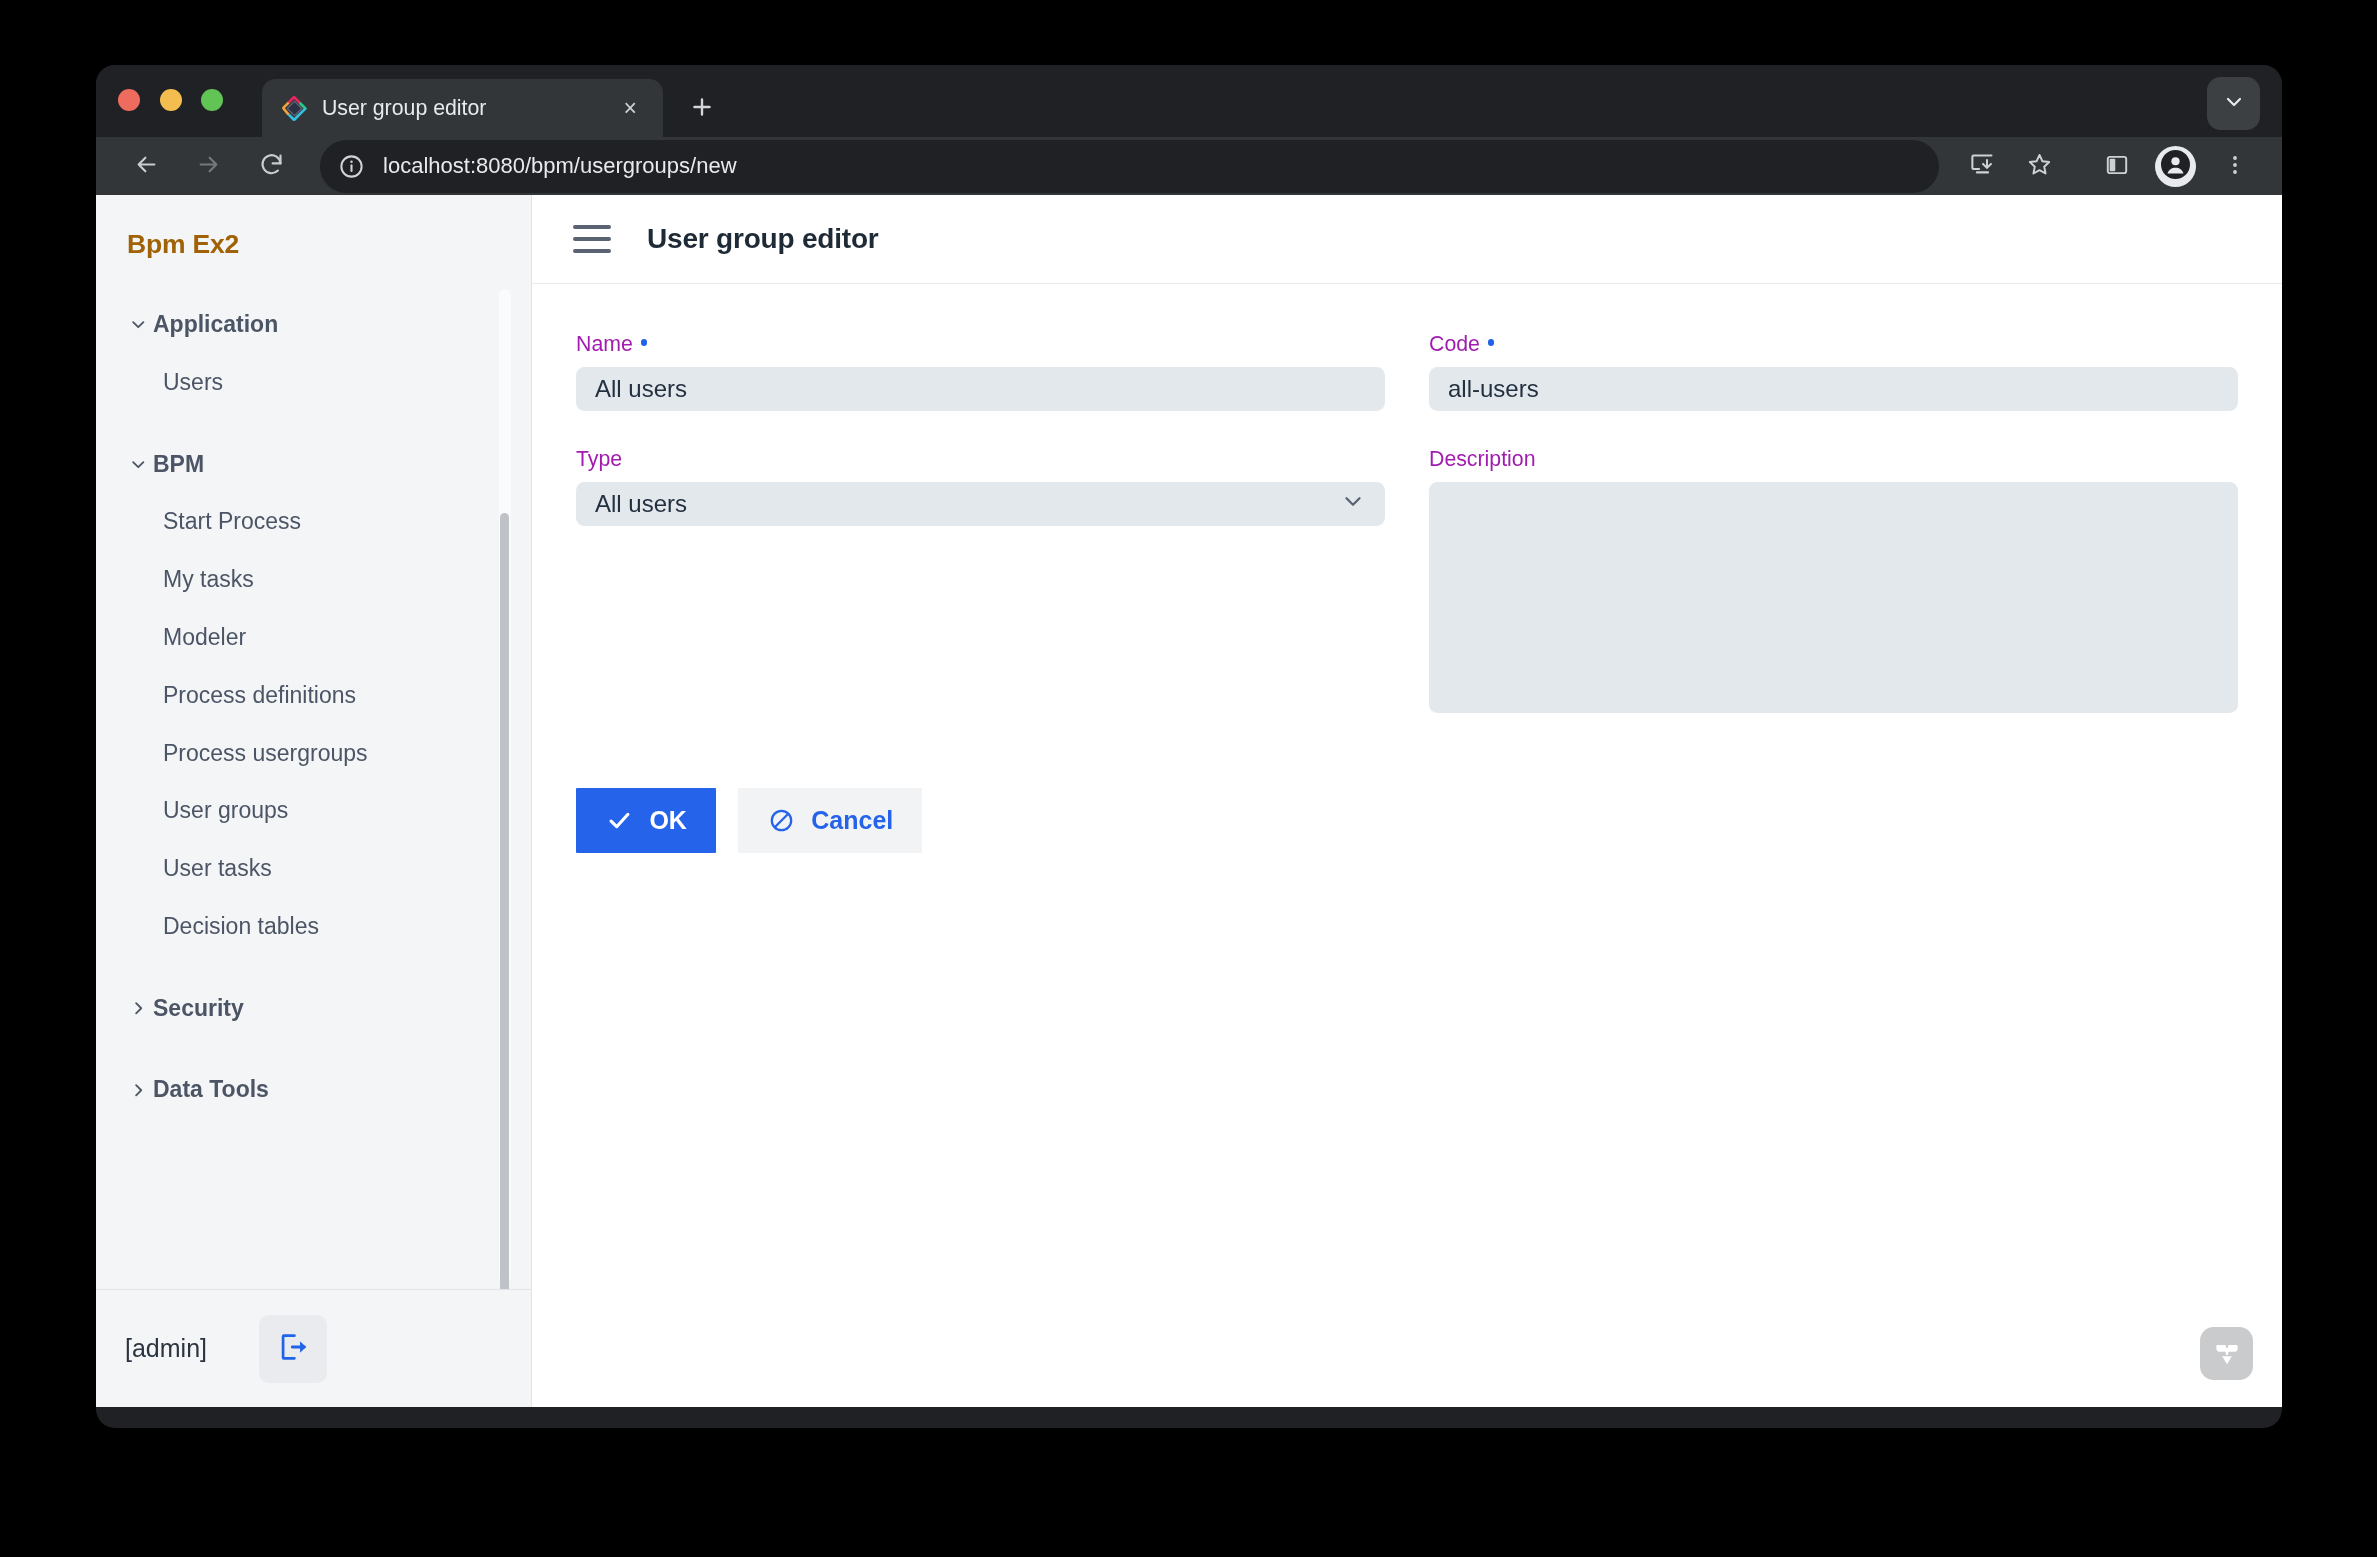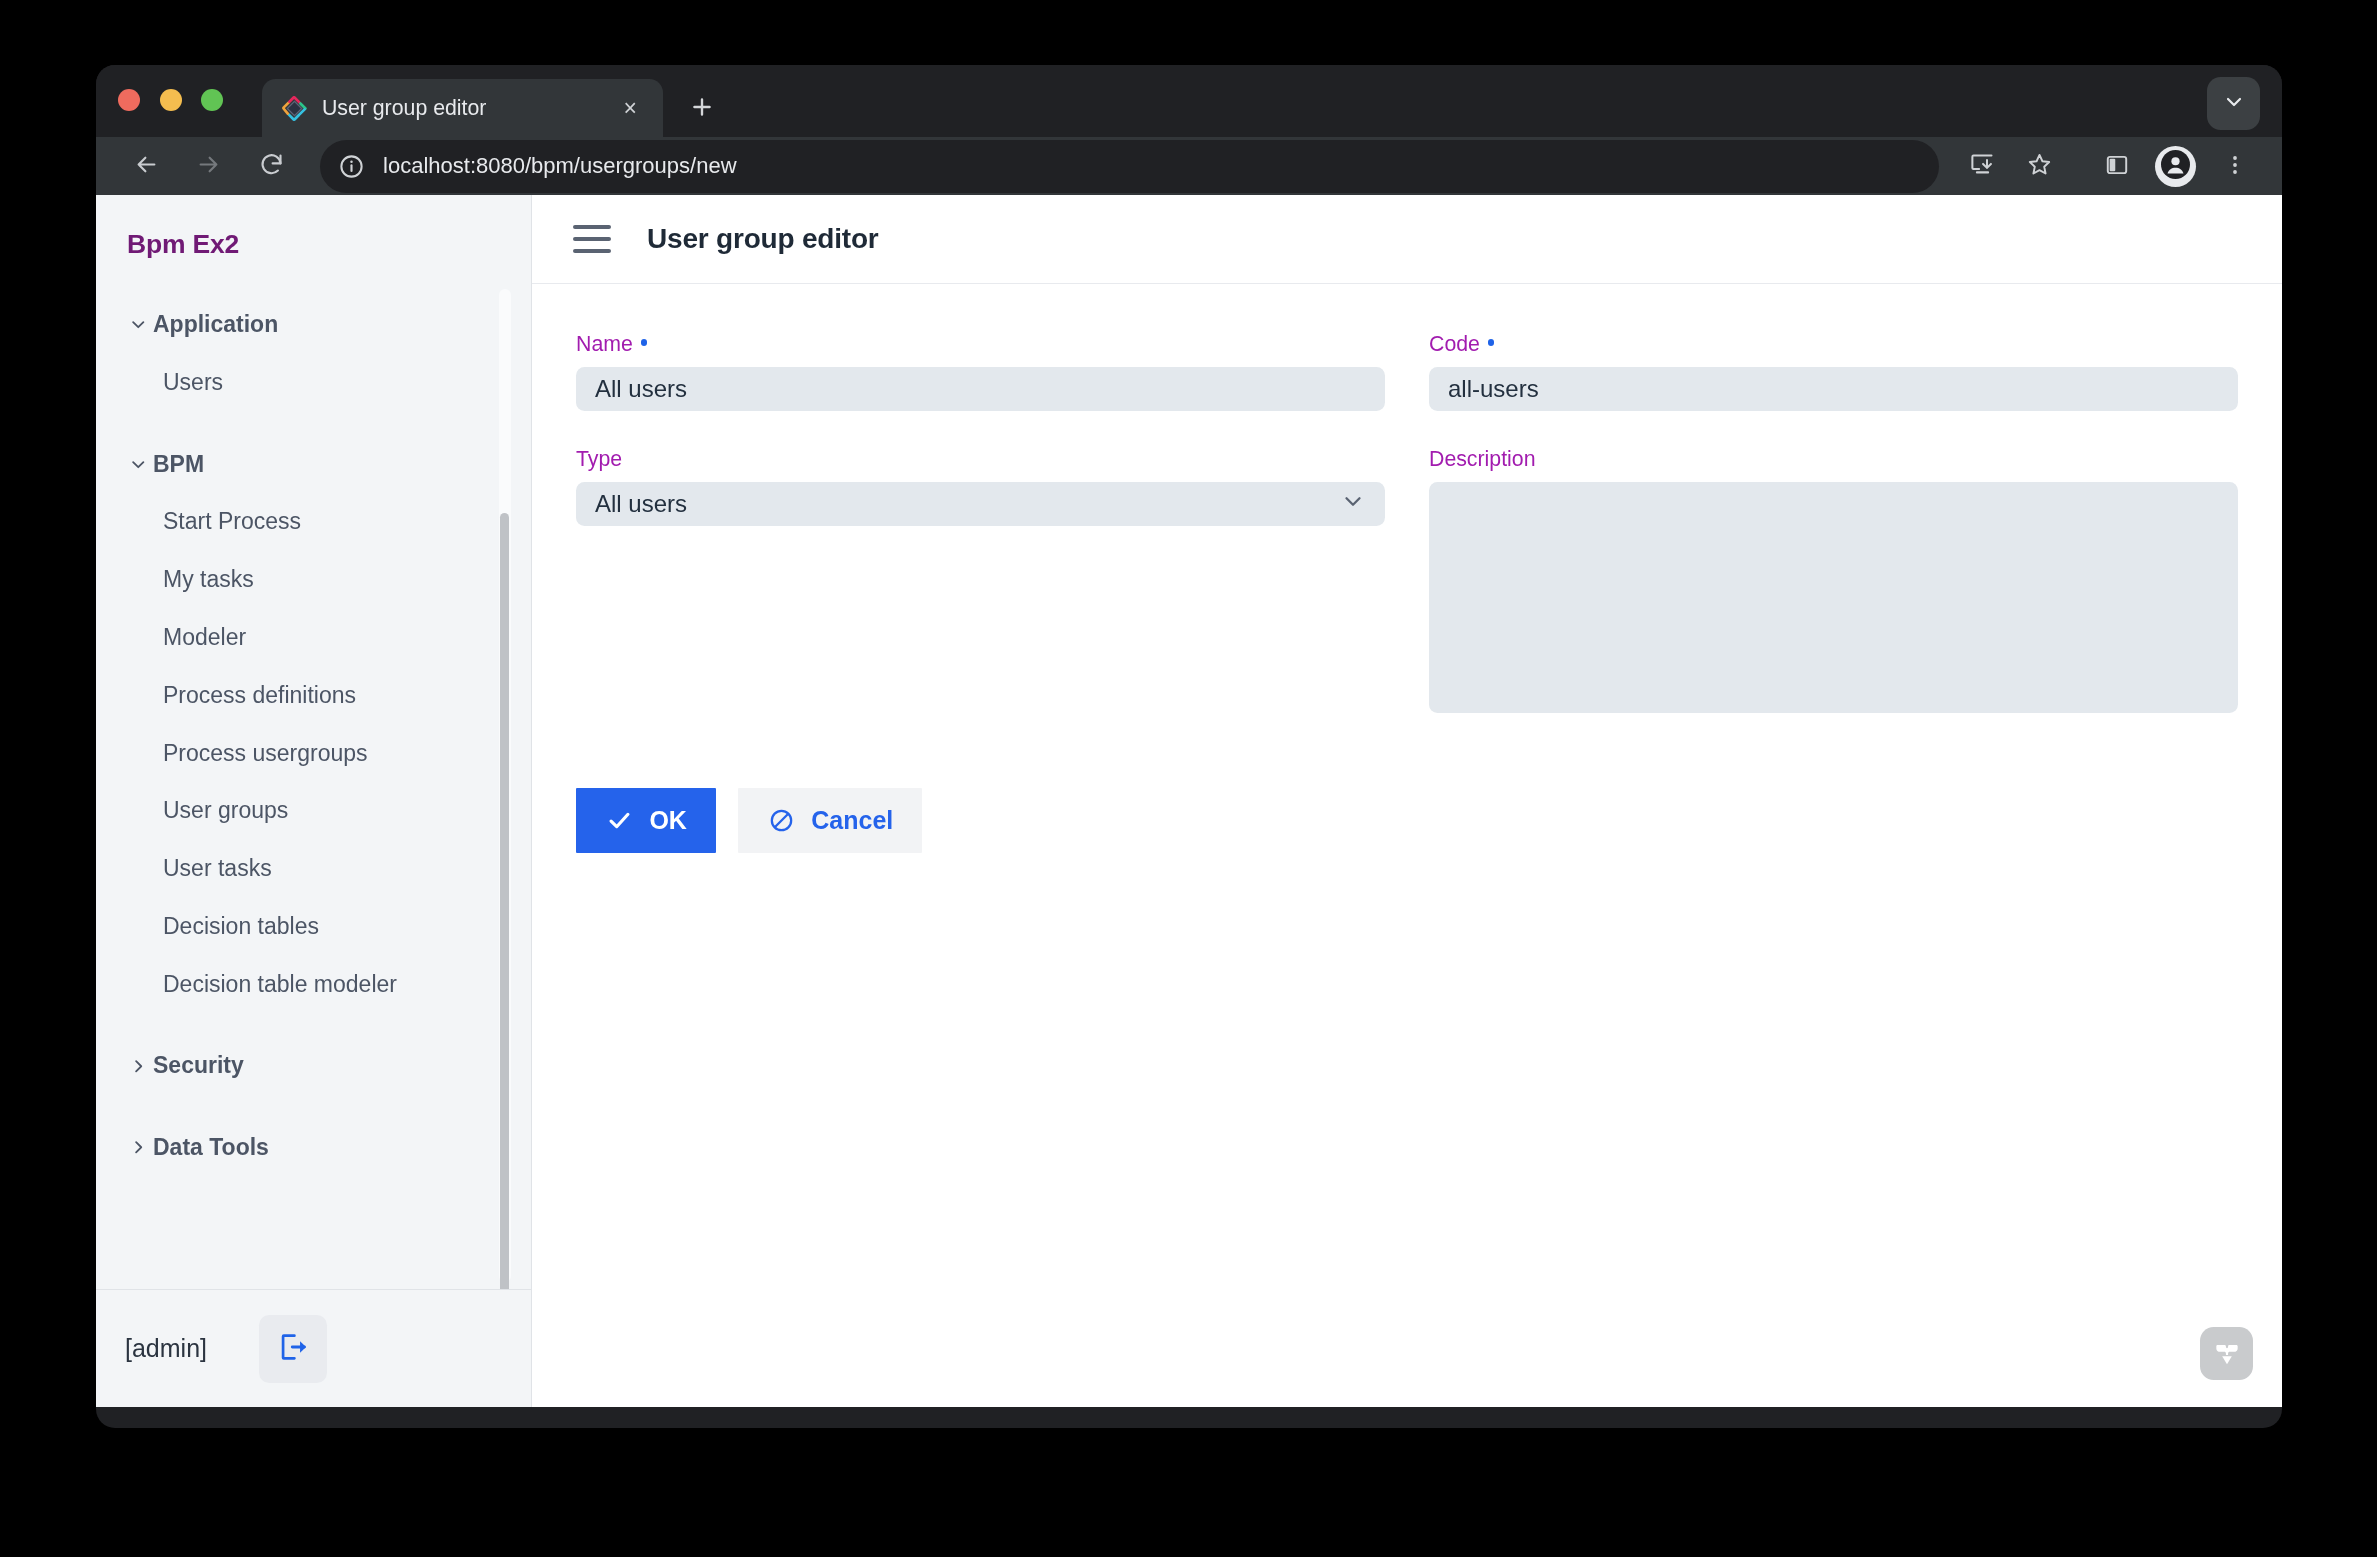--- a/index.html
+++ b/index.html
@@ -140,21 +140,21 @@
   .sidebar {
     width: 436px; flex: 0 0 436px;
     background: #f3f5f7;
     border-right: 0.9px solid #e0e3e7;
     display: flex; flex-direction: column;
     position: relative;
   }
   .brand {
     padding: 34px 0 22px 31px;
     font-size: 26.5px; font-weight: bold;
-    color: #701a75;
+    color: #a16207;
     letter-spacing: -0.2px;
   }
   .nav-scroll {
     flex: 1 1 auto;
     position: relative;
     overflow: hidden;
     padding-top: 13.7px;
   }
   .nav-group-head {
     display: flex; align-items: center;
@@ -443,21 +443,20 @@
           <span>BPM</span>
         </div>
         <div class="nav-item">Start Process</div>
         <div class="nav-item">My tasks</div>
         <div class="nav-item">Modeler</div>
         <div class="nav-item">Process definitions</div>
         <div class="nav-item">Process usergroups</div>
         <div class="nav-item">User groups</div>
         <div class="nav-item">User tasks</div>
         <div class="nav-item">Decision tables</div>
-        <div class="nav-item">Decision table modeler</div>
 
         <div class="nav-gap"></div>
 
         <div class="nav-group-head">
           <span class="chev">
             <svg width="20.5" height="20.5" viewBox="0 0 24 24">
                 <path d="M9.5 6l6 6-6 6" stroke="currentColor" stroke-width="2.1" fill="none" stroke-linecap="round" stroke-linejoin="round"></path>
               </svg>
           </span>
           <span>Security</span>

